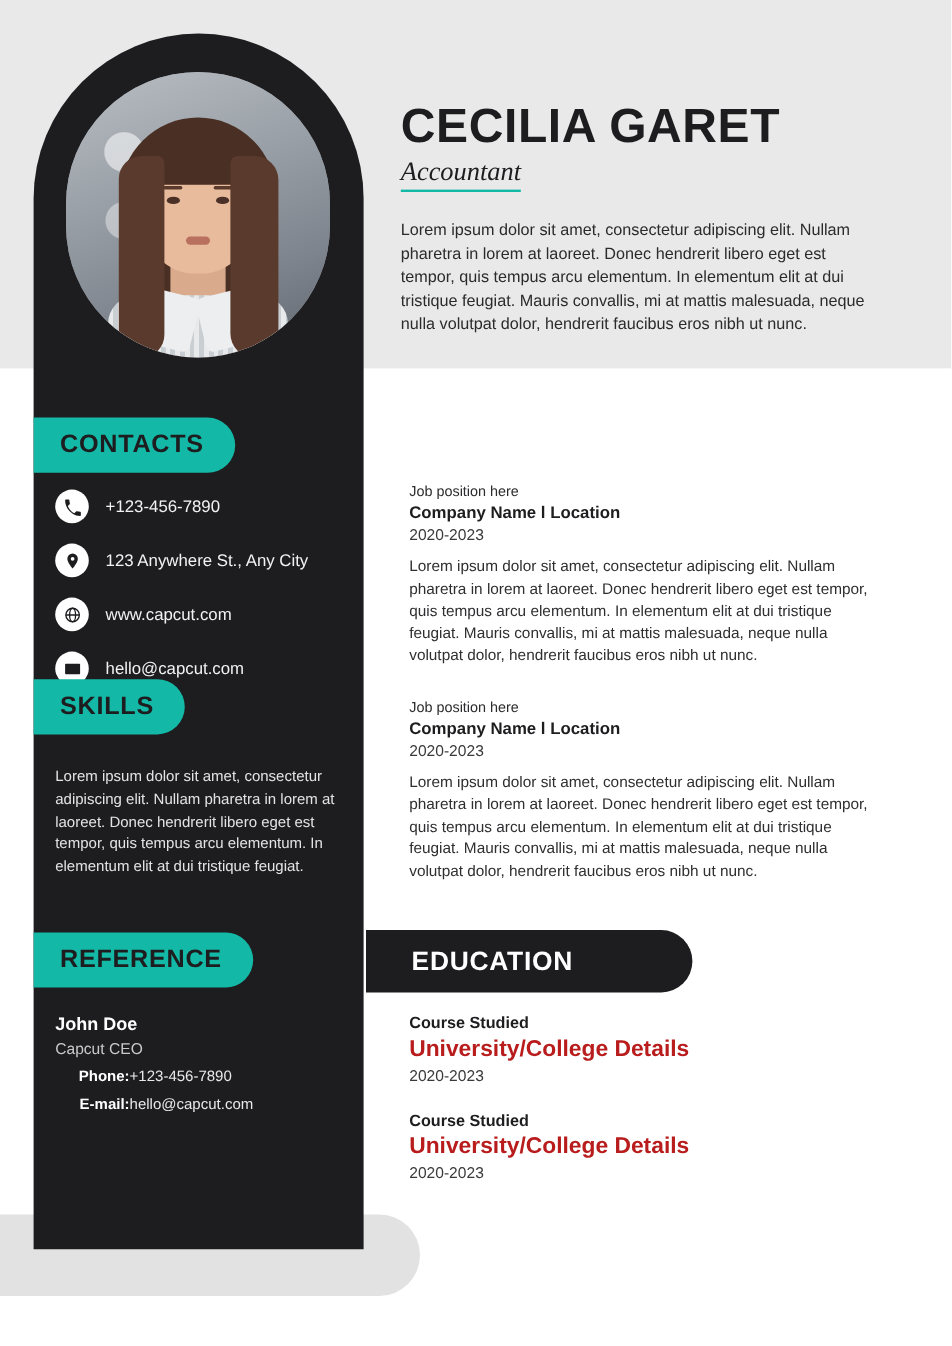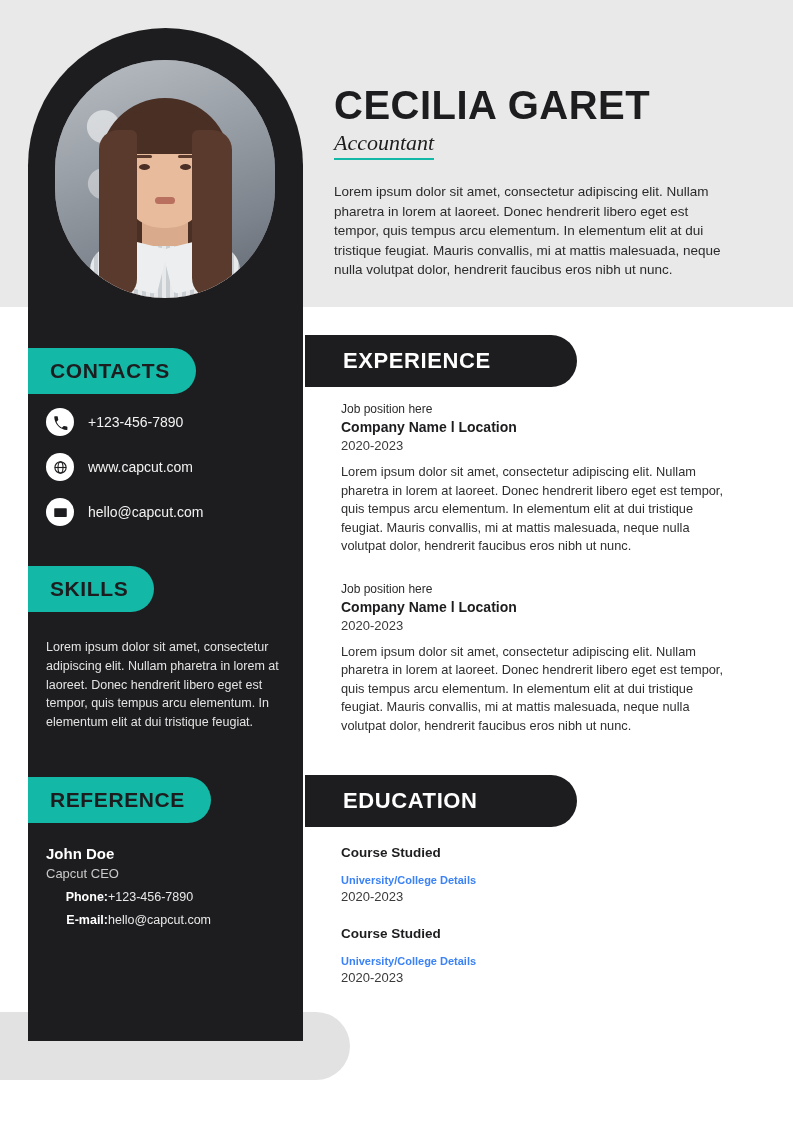--- a/index.html
+++ b/index.html
@@ -373,24 +373,24 @@
     margin-top: 10px;
     width: 392px;
   }
   .edu-item { margin-bottom: 22px; }
   .edu-course {
     font-size: 13.5px;
     font-weight: 700;
     color: #1d1d1f;
   }
   .edu-school {
-    font-size: 11px;
-    font-weight: 700;
-    color: #3b82f6;
-    margin-top: 14px;
+    font-size: 19px;
+    font-weight: 700;
+    color: #b91c1c;
+    margin-top: 4px;
   }
   .edu-dates {
     font-size: 13px;
     color: #3a3a3c;
     margin-top: 3px;
   }
 </style>
 </head>
 <body>
 
@@ -435,20 +435,28 @@
     <div class="contact-row">
       <span class="cicon">
         <svg width="15" height="15" viewBox="0 0 24 24" fill="#1d1d1f">
             <path d="M6.6 10.8c1.7 3.3 4.3 5.9 7.6 7.6l2.5-2.5c.3-.3.8-.4 1.2-.3 1.3.4 2.7.7 4.1.7.6 0 1 .4 1 1V21c0 .6-.4 1-1 1C11.8 22 2 12.2 2 .9c0-.6.4-1 1-1h3.7c.6 0 1 .4 1 1 0 1.4.2 2.8.7 4.1.1.4 0 .9-.3 1.2l-2.5 2.5z" transform="translate(0 2)"></path>
           </svg>
       </span>
       <span class="ctext">+123-456-7890</span>
     </div>
     <div class="contact-row">
       <span class="cicon">
+        <svg width="15" height="15" viewBox="0 0 24 24" fill="#1d1d1f">
+            <path d="M12 2a7 7 0 00-7 7c0 5.2 7 13 7 13s7-7.8 7-13a7 7 0 00-7-7zm0 9.5A2.5 2.5 0 1112 6.5a2.5 2.5 0 010 5z"></path>
+          </svg>
+      </span>
+      <span class="ctext">123 Anywhere St., Any City</span>
+    </div>
+    <div class="contact-row">
+      <span class="cicon">
         <svg width="15" height="15" viewBox="0 0 24 24" fill="none" stroke="#1d1d1f" stroke-width="1.8">
             <circle cx="12" cy="12" r="9"></circle>
             <ellipse cx="12" cy="12" rx="4" ry="9"></ellipse>
             <line x1="3" y1="12" x2="21" y2="12"></line>
           </svg>
       </span>
       <span class="ctext">www.capcut.com</span>
     </div>
     <div class="contact-row">
       <span class="cicon">
@@ -474,23 +482,20 @@
     <div class="ref-line">
       <span class="ref-label">Phone:</span>
       <span>+123-456-7890</span>
     </div>
     <div class="ref-line">
       <span class="ref-label">E-mail:</span>
       <span>hello@capcut.com</span>
     </div>
   </div>
 
-  <div class="pill-right" style="top:335px;">
-    <span>EXPERIENCE</span>
-  </div>
 
   <div class="right-col" style="top:402px;">
     <div class="exp-item">
       <div class="exp-pos">Job position here</div>
       <div class="exp-company">Company Name l Location</div>
       <div class="exp-dates">2020-2023</div>
       <div class="exp-desc">Lorem ipsum dolor sit amet, consectetur adipiscing elit. Nullam pharetra in lorem at laoreet. Donec hendrerit libero eget est tempor, quis tempus arcu elementum. In elementum elit at dui tristique feugiat. Mauris convallis, mi at mattis malesuada, neque nulla volutpat dolor, hendrerit faucibus eros nibh ut nunc.</div>
     </div>
     <div class="exp-item">
       <div class="exp-pos">Job position here</div>

